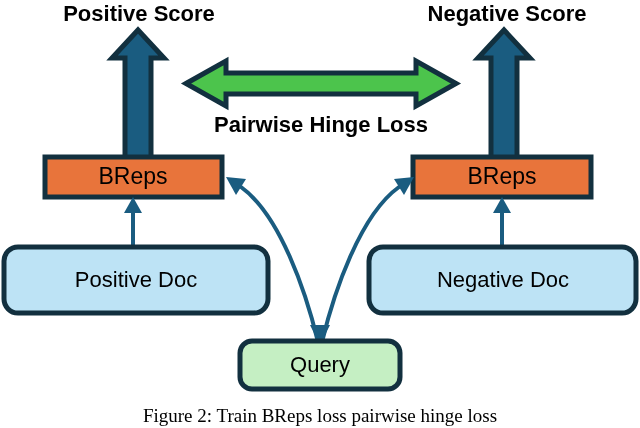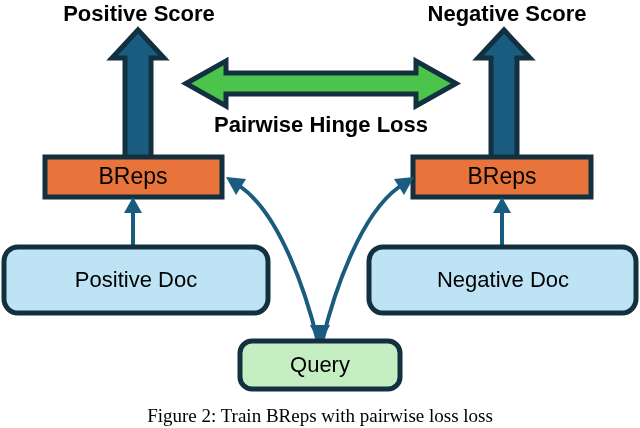--- a/index.html
+++ b/index.html
@@ -141,15 +141,15 @@
     </g>
 
     <text class="score-label" x="139" y="21">Positive Score</text>
 
     <text class="score-label" x="507" y="21">Negative Score</text>
 
     <text class="loss-label" x="321" y="132">Pairwise Hinge Loss</text>
 
   </svg>
 
-  <div class="caption">Figure 2: Train BReps with pairwise loss loss</div>
+  <div class="caption">Figure 2: Train BReps loss pairwise hinge loss</div>
 
 </div>
 
 </body></html>

